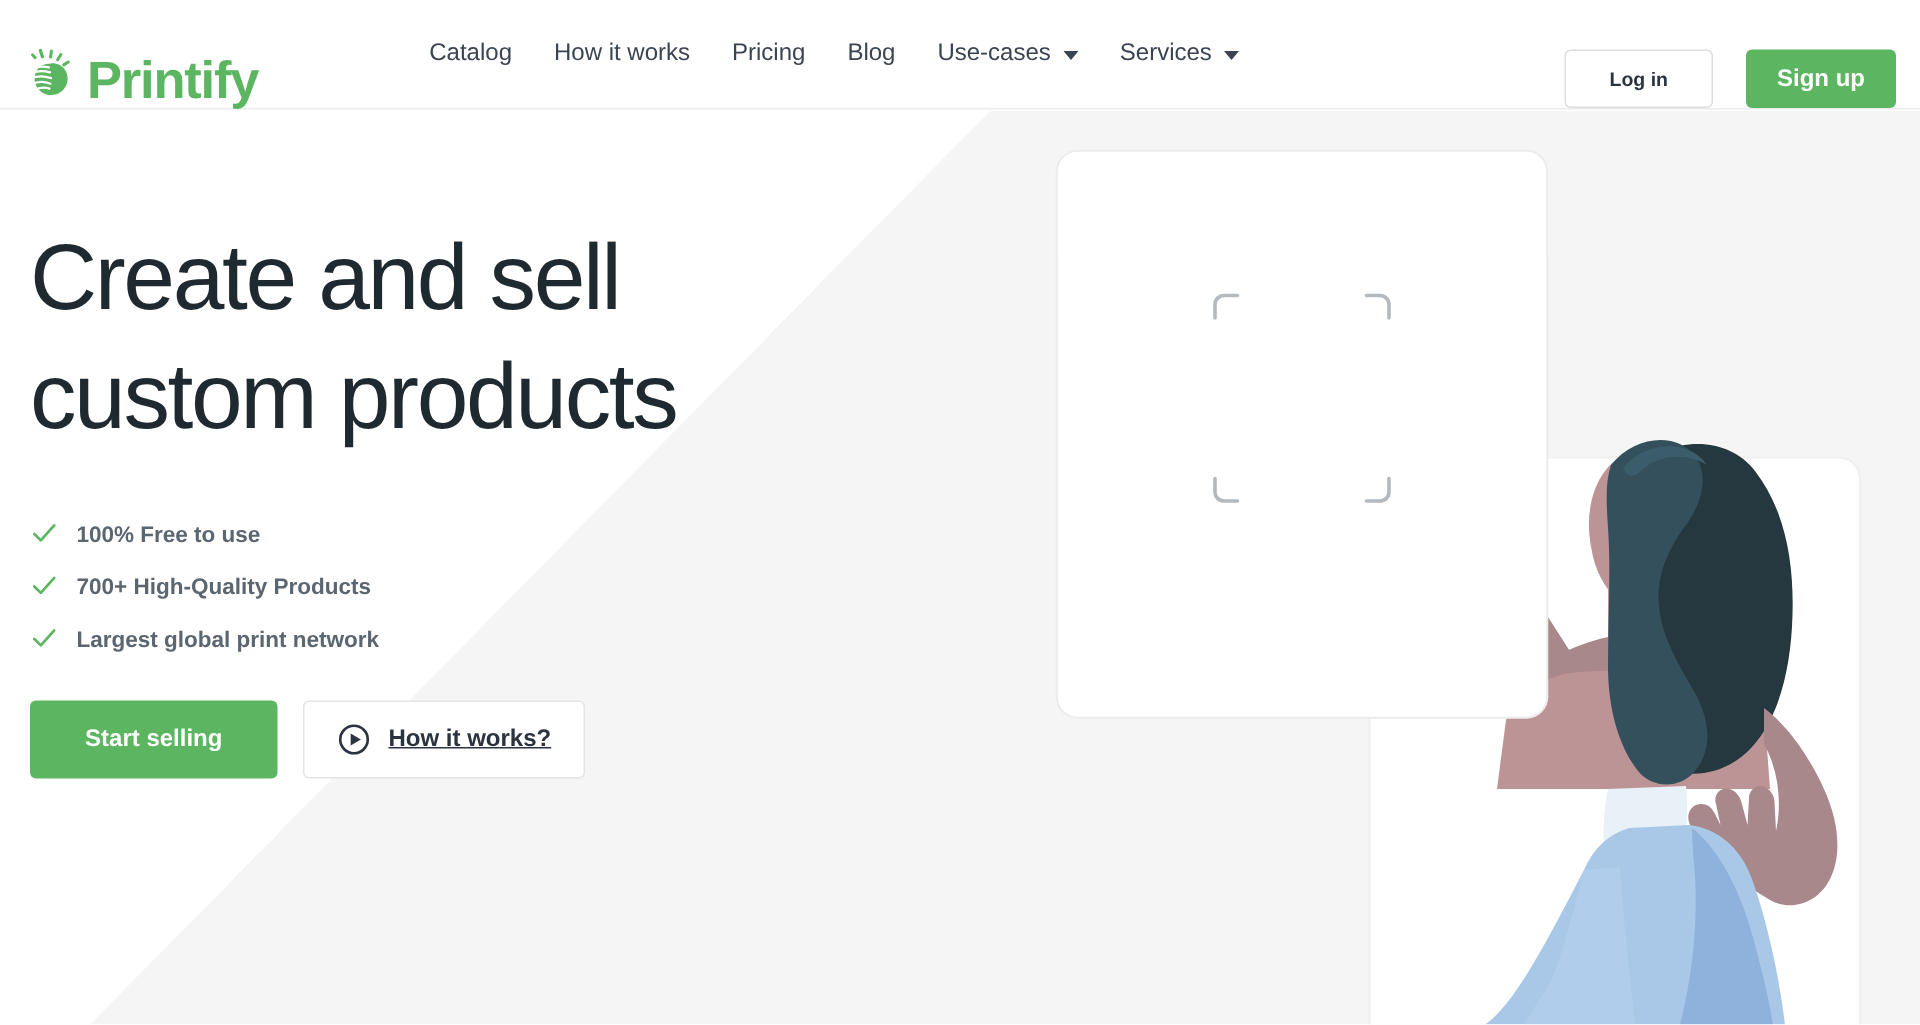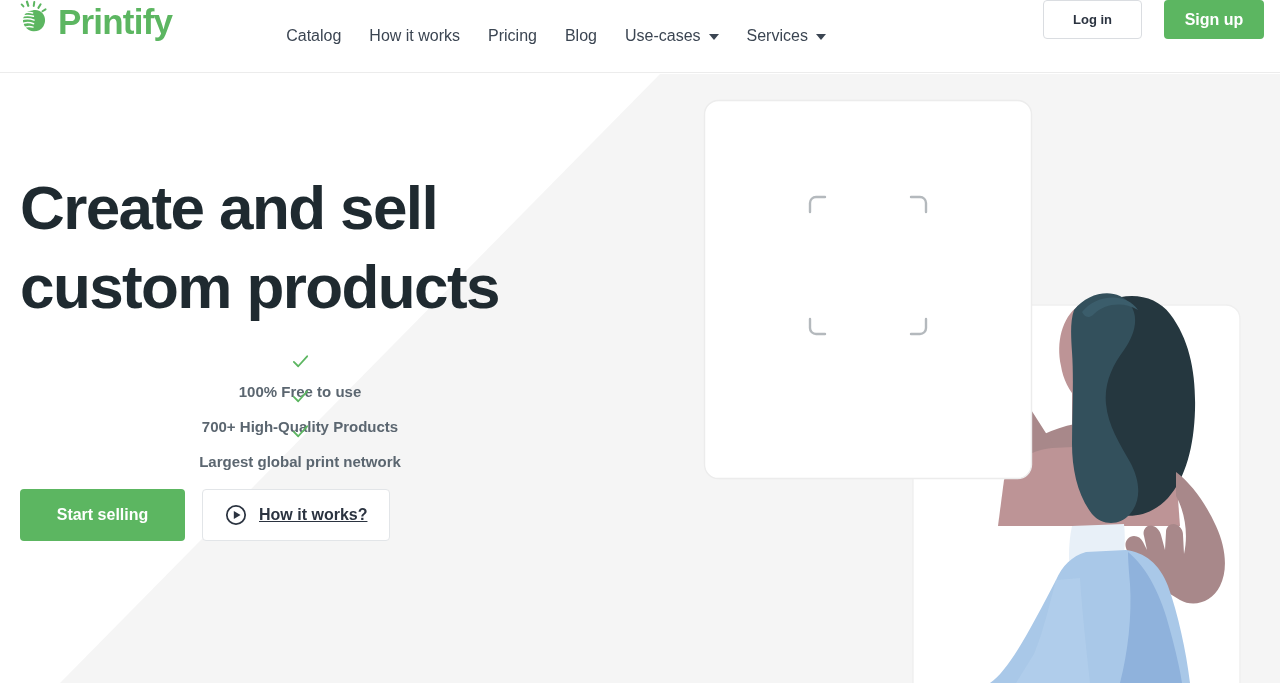--- a/index.html
+++ b/index.html
@@ -14,21 +14,21 @@
 
   
   .header {
     position: absolute;
     top: 0; left: 0;
     width: 1280px;
     height: 73px;
     background: #ffffff;
     border-bottom: 1px solid #ececec;
     display: flex;
-    align-items: flex-start;
+    align-items: flex-end;
     z-index: 40;
   }
   .logo-wrap {
     display: flex;
     align-items: center;
     margin-left: 18px;
     gap: 6px;
     cursor: pointer;
   }
   .logo-mark { width: 34px; height: 40px; display: block; }
@@ -121,37 +121,36 @@
   }
 
   .hero-copy {
     position: absolute;
     left: 20px;
     top: 0;
     width: 560px;
     z-index: 5;
   }
   .headline {
-    margin-top: 94px;
+    margin-top: 72px;
     font-size: 62px;
     line-height: 79px;
-    font-weight: 700;
+    font-weight: 400;
     color: #1f2a30;
     letter-spacing: -1.6px;
   }
   .bullets {
     margin-top: 26px;
     list-style: none;
   }
   .bullet {
     display: flex;
-    align-items: center;
+    align-items: flex-end;
     height: 35px;
     gap: 12px;
-    flex-direction: column;
   }
   .check-icon { width: 19px; height: 19px; flex: none; }
   .bullet-text {
     font-size: 15px;
     font-weight: 700;
     color: #5b6670;
   }
 
   .cta-row {
     margin-top: 32px;

